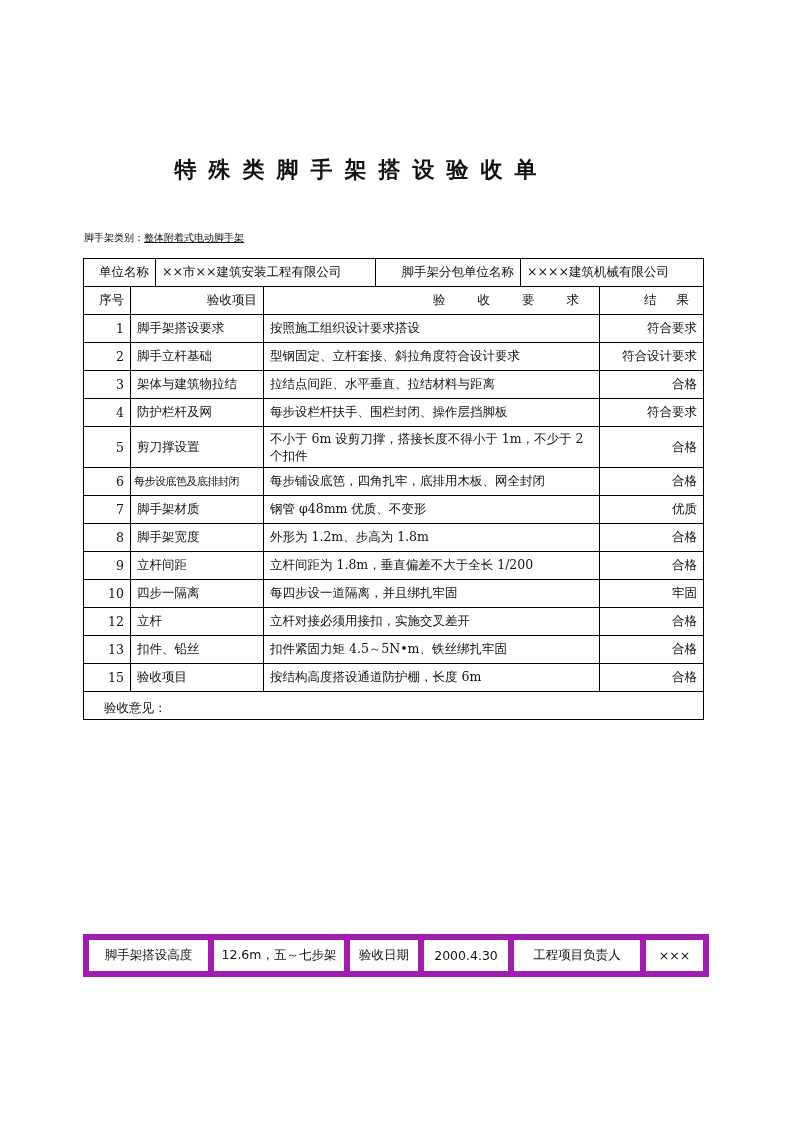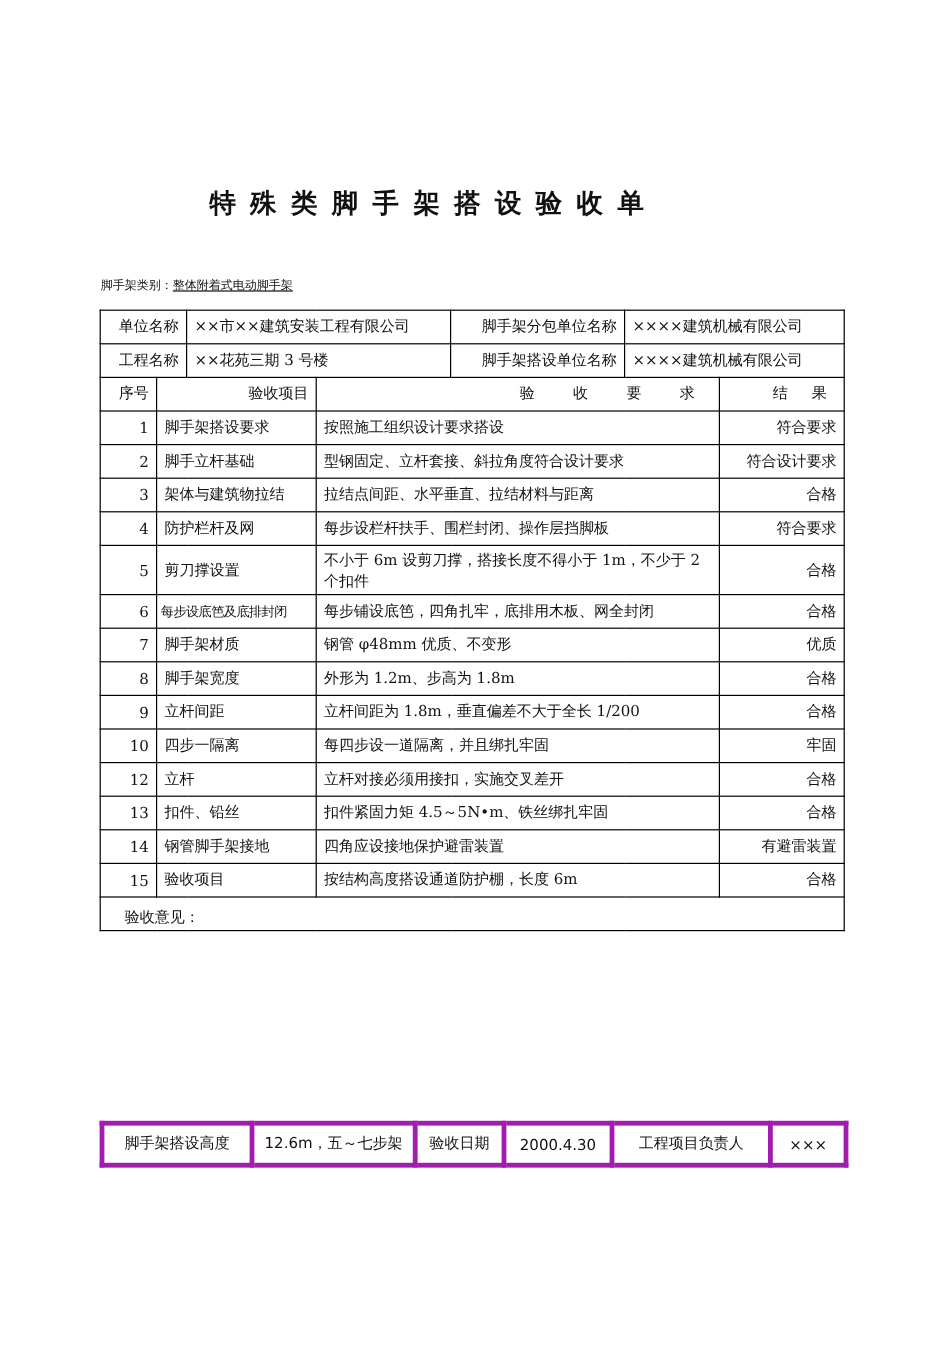--- a/index.html
+++ b/index.html
@@ -69,21 +69,21 @@
     position: absolute;
     left: 83px;
     top: 934px;
     width: 620px;
     border-collapse: collapse;
     table-layout: fixed;
     font-size: 12.5px;
     font-family: "DejaVu Sans", sans-serif;
   }
   table.footer td {
-    border: 4px solid #a21caf;
+    border: 6px solid #a21caf;
     height: 31px;
     text-align: center;
     white-space: nowrap;
     overflow: hidden;
     padding: 0 2px;
   }
 </style>
 </head>
 <body>
 
@@ -104,26 +104,20 @@
     <col style="width:104px">
   </colgroup>
   <tbody>
       <tr>
     <td colspan="2" class="center">单位名称</td>
     <td colspan="2">××市××建筑安装工程有限公司</td>
     <td class="center">脚手架分包单位名称</td>
     <td colspan="2">××××建筑机械有限公司</td>
   </tr>
   <tr>
-    <td colspan="2" class="center">工程名称</td>
-    <td colspan="2">××花苑三期 3 号楼</td>
-    <td class="center">脚手架搭设单位名称</td>
-    <td colspan="2">××××建筑机械有限公司</td>
-  </tr>
-  <tr>
     <td class="center">序号</td>
     <td colspan="2" class="center">验收项目</td>
     <td colspan="3" class="center spaced">验 收 要 求</td>
     <td class="center spaced-sm">结 果</td>
   </tr>
 
   <tr>
     <td class="center">1</td>
     <td colspan="2">脚手架搭设要求</td>
     <td colspan="3">按照施工组织设计要求搭设</td>
@@ -187,26 +181,20 @@
     <td class="center">12</td>
     <td colspan="2">立杆</td>
     <td colspan="3">立杆对接必须用接扣，实施交叉差开</td>
     <td class="center">合格</td>
   </tr>
   <tr>
     <td class="center">13</td>
     <td colspan="2">扣件、铅丝</td>
     <td colspan="3">扣件紧固力矩 4.5～5N•m、铁丝绑扎牢固</td>
     <td class="center">合格</td>
-  </tr>
-  <tr>
-    <td class="center">14</td>
-    <td colspan="2">钢管脚手架接地</td>
-    <td colspan="3">四角应设接地保护避雷装置</td>
-    <td class="center">有避雷装置</td>
   </tr>
   <tr>
     <td class="center">15</td>
     <td colspan="2">验收项目</td>
     <td colspan="3">按结构高度搭设通道防护棚，长度 6m</td>
     <td class="center">合格</td>
   </tr>
 
   <tr>
     <td colspan="7" class="opinion-cell">

